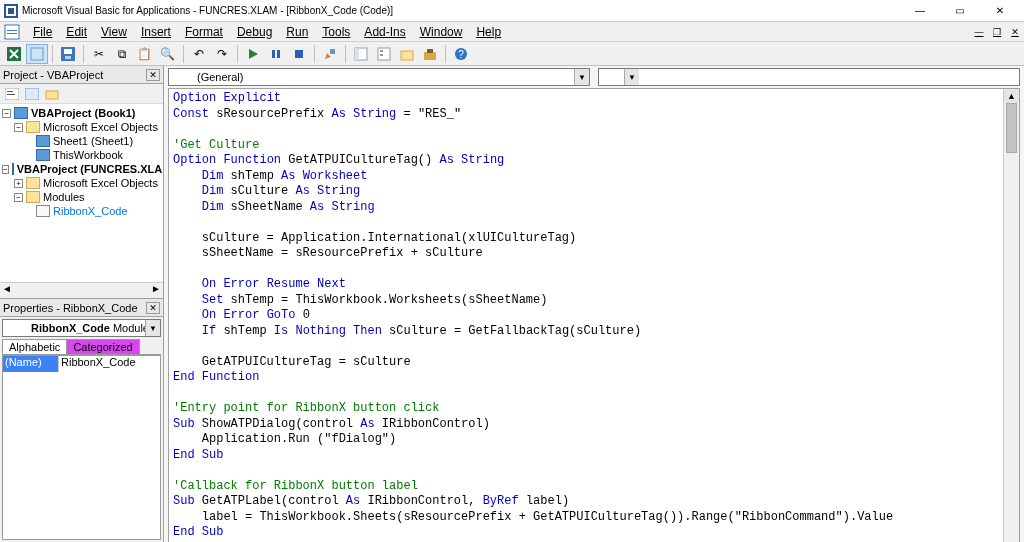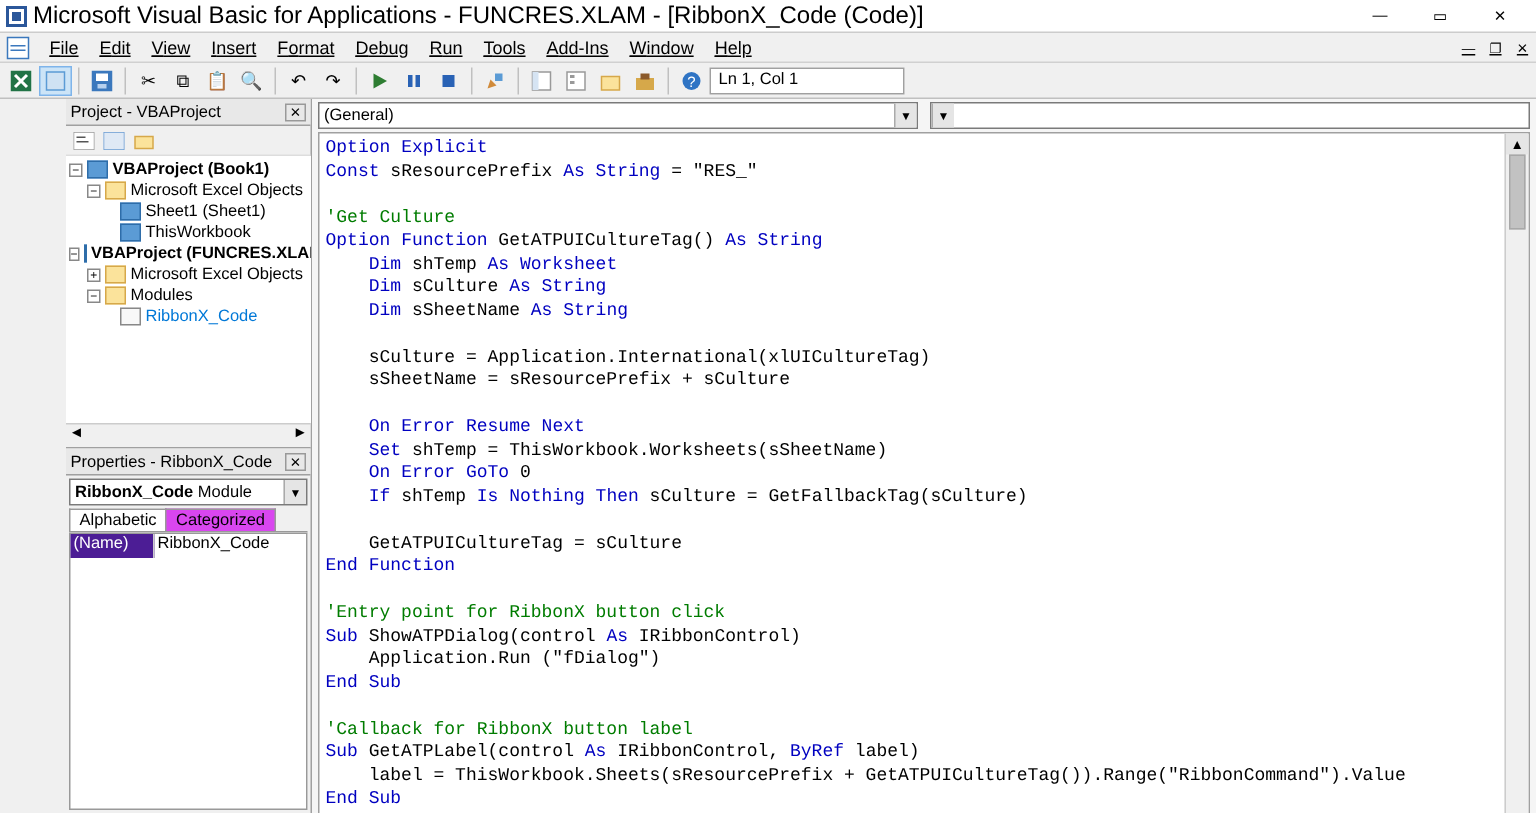--- a/index.html
+++ b/index.html
@@ -1,59 +1,59 @@
 <!DOCTYPE html>
 <html><head>
 <meta charset="utf-8">
 <style>
   * { box-sizing: border-box; margin: 0; padding: 0; }
   body { font-family: "Segoe UI", Tahoma, sans-serif; font-size: 11px; background: #f0f0f0; width: 1024px; height: 542px; overflow: hidden; color: #000; }
   .titlebar { height: 22px; background: #fff; display: flex; align-items: center; padding: 0 4px; border-bottom: 1px solid #ccc; }
   .titlebar .icon { width: 14px; height: 14px; margin-right: 4px; display:inline-flex; align-items:center; justify-content:center;}
-  .titlebar .title { flex: 1; font-size: 16px; }
+  .titlebar .title { flex: 1; font-size: 10px; }
   .titlebar .winbtn { width: 40px; height: 20px; display: flex; align-items: center; justify-content: center; cursor: default; font-size:10px;}
   .mdihost { height: 20px; background: #f0f0f0; display: flex; align-items: center; border-bottom: 1px solid #d0d0d0; text-decoration: underline; }
   .mdihost .docicon { width: 16px; height: 16px; margin: 0 4px; }
   .menubar { display: flex; align-items: center; flex: 1; padding-left: 2px; }
   .menubar .mitem { padding: 2px 7px; cursor: default; font-size: 12px; }
   .menubar .mitem u { text-decoration: underline; }
   .mdihost .mdibtn { width: 18px; height: 16px; display: flex; align-items: center; justify-content: center; font-size: 9px; }
   .toolbar { height: 24px; background: #f0f0f0; display: flex; align-items: center; padding: 0 3px; border-bottom: 1px solid #c0c0c0; gap:1px;}
   .tbtn { width: 22px; height: 20px; display: flex; align-items: center; justify-content: center; border:1px solid transparent; font-size:12px;}
   .tbtn.active { background:#cce4f7; border:1px solid #7eb4ea;}
   .tsep { width: 1px; height: 18px; background: #c0c0c0; margin: 0 3px; }
   .lncol { height:18px; border:1px solid #a0a0a0; background:#fff; font-size:11px; padding:1px 5px; min-width:130px;}
-  .workspace { display: flex; height: calc(542px - 22px - 20px - 24px); margin-left: 44px; }
+  .workspace { display: flex; height: calc(542px - 22px - 20px - 24px); }
   .leftcol { width: 164px; display: flex; flex-direction: column; border-right: 1px solid #a0a0a0; }
   .pane-header { height: 18px; background: #e8e8e8; border-bottom: 1px solid #a0a0a0; display: flex; align-items: center; padding: 0 3px; font-size: 11px; }
   .pane-header .ptitle { flex: 1; }
   .pane-header .pclose { width: 14px; text-align: center; cursor: default; border:1px solid #999; font-size:9px; line-height:10px;}
   .pane-tools { height: 20px; display: flex; align-items: center; padding: 0 3px; gap:2px; border-bottom:1px solid #ddd;}
   .ptbtn { width: 18px; height: 16px; display: flex; align-items:center; justify-content:center; border:1px solid transparent;}
   .tree { flex: 1; background: #fff; overflow: auto; font-size: 11px; padding: 2px; }
   .tree-row { white-space: nowrap; padding: 1px 0; display:flex; align-items:center;}
   .tree-row .exp { width:9px; height:9px; border:1px solid #888; font-size:8px; line-height:7px; text-align:center; margin-right:3px; display:inline-block;}
   .tree-row .spacer { display:inline-block; }
   .tree-row.bold span.label { font-weight:bold;text-align:center; }
   .tree-row.sel span.label { color:#0078d7; }
   .ticon { width:14px; height:12px; background:#5b9bd5; margin-right:3px; display:inline-block; border:1px solid #2e6da9;}
   .ticon.folder { background:#fbe39b; border-color:#d6a84a;}
   .ticon.mod { background:#f8f8f8; border-color:#888;}
   .hscroll-shim { height:16px; background:#f0f0f0; border-top:1px solid #ccc; display:flex; justify-content:space-between; padding:0 2px; font-size:10px;}
   .props { display:flex; flex-direction:column; border-top:1px solid #a0a0a0;}
   .props .combo { margin:2px; }
-  .combo { height:18px; border:1px solid #7a7a7a; background:#fff; display:flex; align-items:center; font-size:11px; }
+  .combo { height:18px; border:1px solid #7a7a7a; background:#fff; display:flex; align-items:center; font-size:11px;padding-left:25px; }
   .combo .ctext { flex:1; padding:0 3px; overflow:hidden; white-space:nowrap;}
   .combo .cbtn { width:15px; height:100%; background:#e5e5e5; border-left:1px solid #aaa; display:flex; align-items:center; justify-content:center; font-size:8px;}
   .tabs { display:flex; border-bottom:1px solid #999; margin:0 2px;text-align:center;}
   .tab { padding:1px 6px; font-size:11px; border:1px solid #999; border-bottom:none; background:#d946ef; margin-right:-1px;}
   .tab.active { background:#fff;}
   .propgrid { flex:1; background:#fff; margin:0 2px 2px; border:1px solid #999;}
   .proprow { display:flex; height:16px; font-size:11px;}
-  .proprow .pname { width:56px; background:#4c1d95; color:#fff; padding:0 2px; border-right:1px solid #ccc;}
+  .proprow .pname { width:56px; background:#3b82f6; color:#fff; padding:0 2px; border-right:1px solid #ccc;}
   .proprow .pval { flex:1; padding:0 2px;}
   .rightcol { flex:1; display:flex; flex-direction:column; background:#f5f5f5; }
   .code-ddrow { height:22px; display:flex; align-items:center; padding:2px 4px; gap:8px;}
   .code-ddrow .combo { flex:1; }
   .codearea { flex:1; position:relative; background:#fff; border:1px solid #a0a0a0; margin:0 4px 4px 4px; display:flex; flex-direction:column;}
   .codebody { flex:1; overflow:hidden; position:relative;}
   pre.code { font-family:"Courier New",monospace; font-size:12px; line-height:15.5px; padding:2px 4px; white-space:pre; }
   .kw { color:#0000c0; }
   .cm { color:#007c00; }
   .str{ color:#000; }
@@ -182,21 +182,20 @@
         <rect x="4" y="2" width="6" height="4" fill="#8b5a2b"></rect>
       </svg>
     </div>
   <div class="tsep"></div>
   <div class="tbtn">
       <svg width="14" height="14">
         <circle cx="7" cy="7" r="6" fill="#2f74c4"></circle>
         <text x="7" y="11" text-anchor="middle" fill="#fff" font-size="10" font-family="Arial">?</text>
       </svg>
     </div>
-  <div class="lncol">Ln 1, Col 1</div>
 </div>
 
 <div class="workspace">
 
   <div class="leftcol">
 
     <div class="pane-header">
       <span class="ptitle">Project - VBAProject</span>
       <span class="pclose">✕</span>
     </div>

